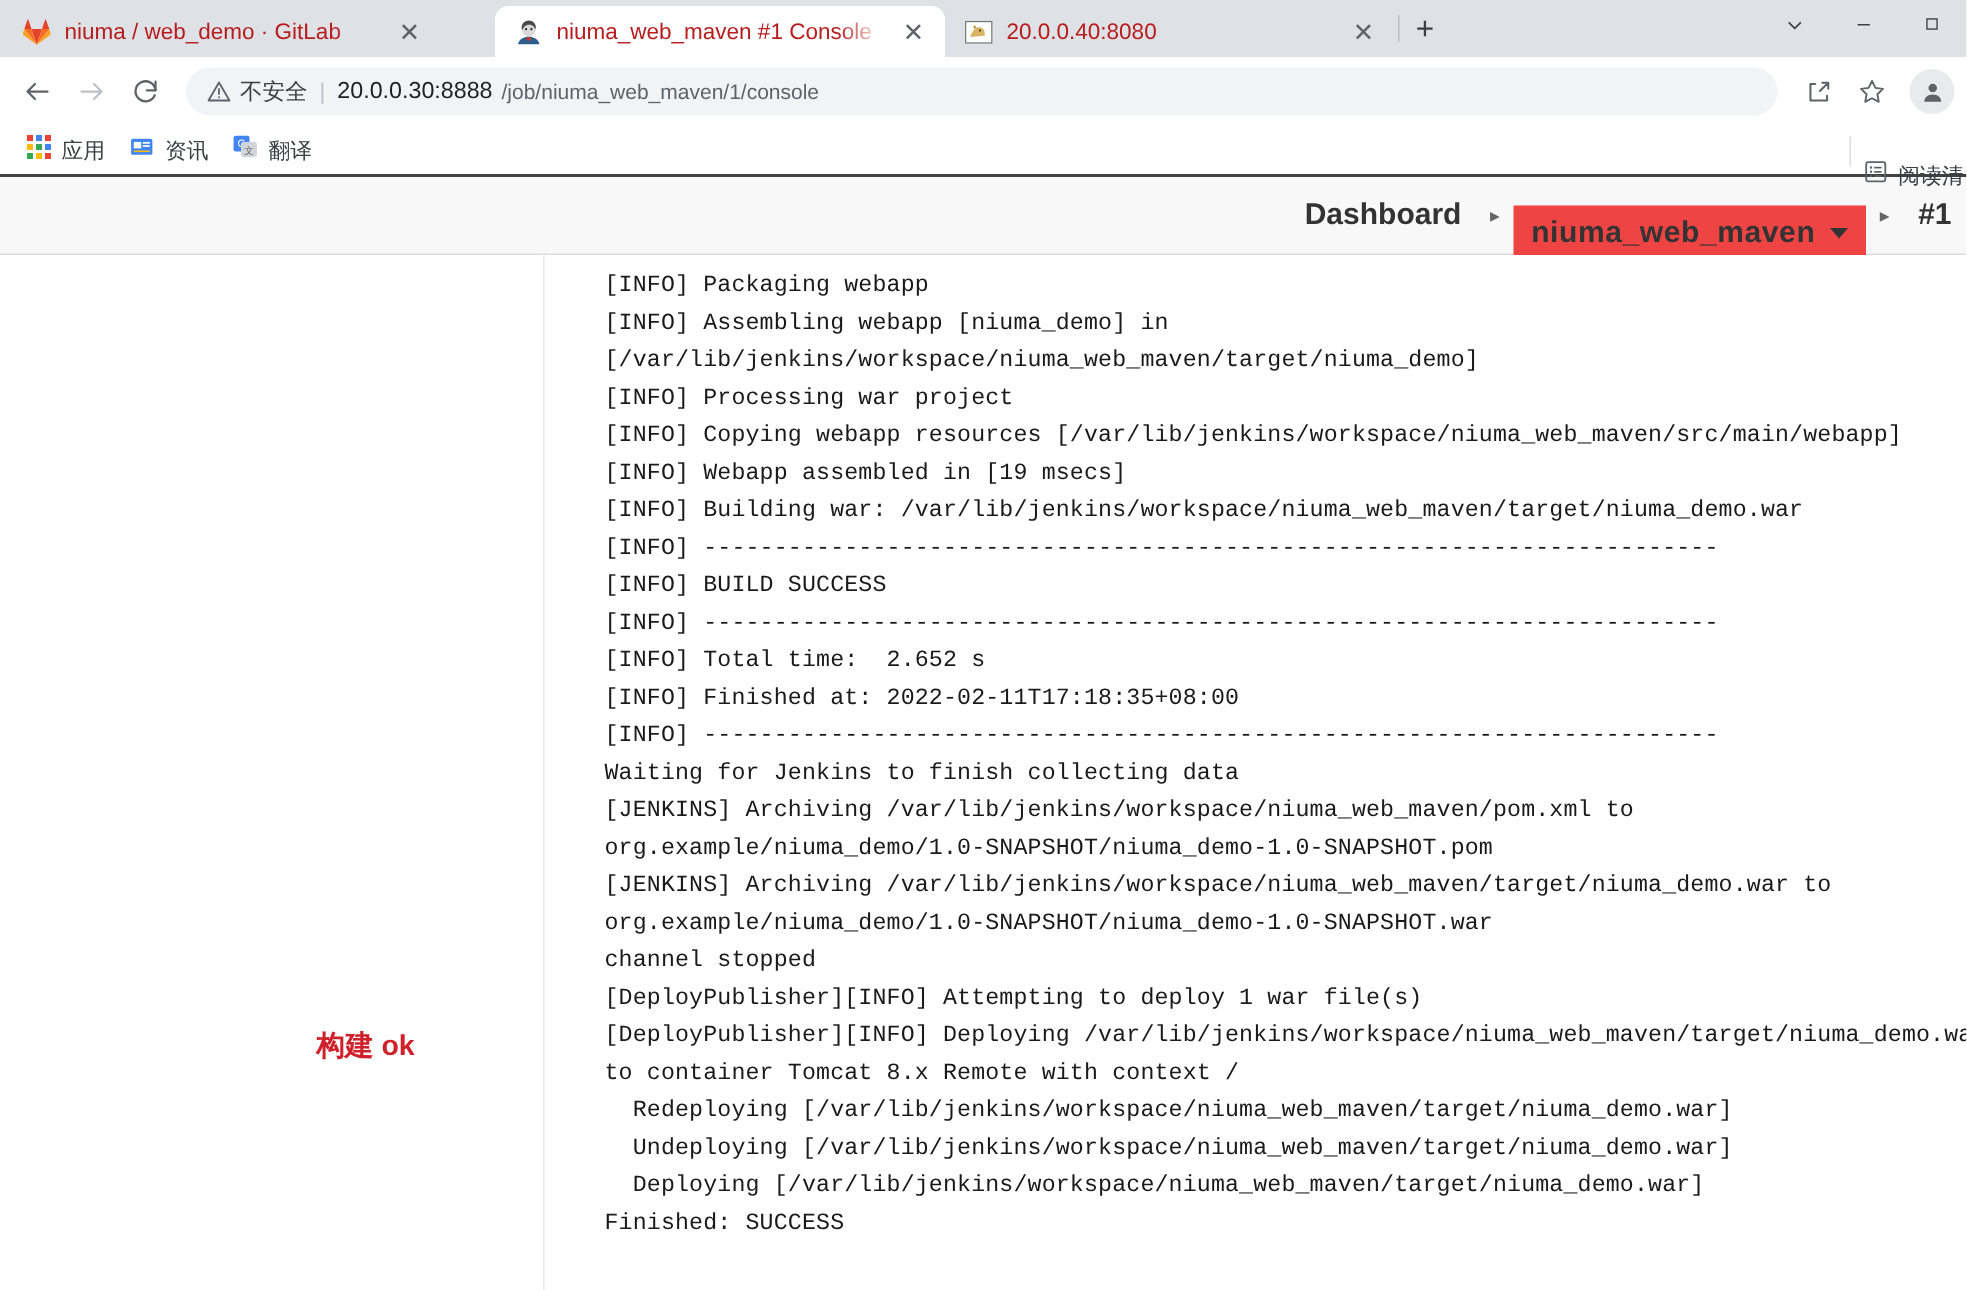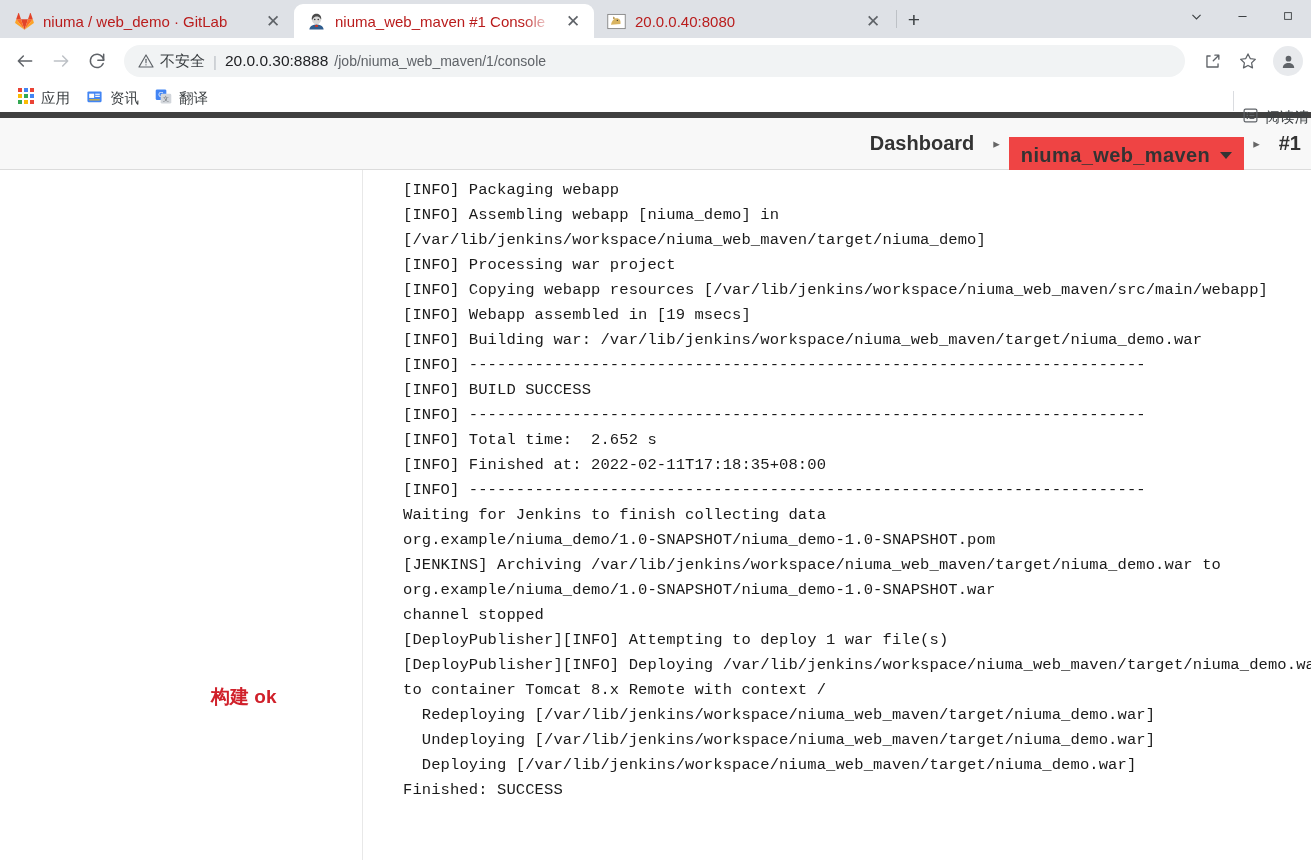--- a/index.html
+++ b/index.html
@@ -25,21 +25,21 @@
     height: 34px;
     display: flex;
     align-items: center;
     gap: 9px;
     padding: 0 10px 0 13px;
     border-radius: 9px 9px 0 0;
     position: relative;
     min-width: 0;
   }
   .tab.inactive { background: #dee1e6; }
-  .tab.active { background: #ffffff; }
+  .tab.active { background: #ffffff; margin-left: 36px; }
   .tab-1 { width: 292px; }
   .tab-2 { width: 300px; }
   .tab-3 { width: 300px; }
   .tab-title {
     font-size: 15px;
     color: #b91c1c;
     white-space: nowrap;
     overflow: hidden;
     flex: 1;
     min-width: 0;
@@ -117,21 +117,21 @@
   }
 
   
   .bookmarks {
     height: 34px;
     background: #ffffff;
     display: flex;
     align-items: center;
     padding: 0 10px;
     gap: 0px;
-    border-bottom: 6px solid #404040;
+    border-bottom: 2px solid #404040;
     position: relative;
   }
   .bm {
     display: flex; align-items: center; gap: 7px;
     padding: 4px 8px; border-radius: 4px;
   }
   .bm-label { font-size: 14.5px; color: #3c4043; white-space: nowrap; }
   .bm-right {
     position: absolute; right: 0; top: 0; height: 34px;
     display: flex; align-items: center; gap: 8px; padding-right: 0px;
@@ -416,20 +416,21 @@
         <div class="cline">[INFO] Copying webapp resources [/var/lib/jenkins/workspace/niuma_web_maven/src/main/webapp]</div>
         <div class="cline">[INFO] Webapp assembled in [19 msecs]</div>
         <div class="cline">[INFO] Building war: /var/lib/jenkins/workspace/niuma_web_maven/target/niuma_demo.war</div>
         <div class="cline">[INFO] ------------------------------------------------------------------------</div>
         <div class="cline">[INFO] BUILD SUCCESS</div>
         <div class="cline">[INFO] ------------------------------------------------------------------------</div>
         <div class="cline">[INFO] Total time:  2.652 s</div>
         <div class="cline">[INFO] Finished at: 2022-02-11T17:18:35+08:00</div>
         <div class="cline">[INFO] ------------------------------------------------------------------------</div>
         <div class="cline">Waiting for Jenkins to finish collecting data</div>
+        <div class="cline">[JENKINS] Archiving /var/lib/jenkins/workspace/niuma_web_maven/pom.xml to</div>
         <div class="cline">org.example/niuma_demo/1.0-SNAPSHOT/niuma_demo-1.0-SNAPSHOT.pom</div>
         <div class="cline">[JENKINS] Archiving /var/lib/jenkins/workspace/niuma_web_maven/target/niuma_demo.war to</div>
         <div class="cline">org.example/niuma_demo/1.0-SNAPSHOT/niuma_demo-1.0-SNAPSHOT.war</div>
         <div class="cline">channel stopped</div>
         <div class="cline">[DeployPublisher][INFO] Attempting to deploy 1 war file(s)</div>
         <div class="cline">[DeployPublisher][INFO] Deploying /var/lib/jenkins/workspace/niuma_web_maven/target/niuma_demo.war</div>
         <div class="cline">to container Tomcat 8.x Remote with context /</div>
         <div class="cline">  Redeploying [/var/lib/jenkins/workspace/niuma_web_maven/target/niuma_demo.war]</div>
         <div class="cline">  Undeploying [/var/lib/jenkins/workspace/niuma_web_maven/target/niuma_demo.war]</div>
         <div class="cline">  Deploying [/var/lib/jenkins/workspace/niuma_web_maven/target/niuma_demo.war]</div>

